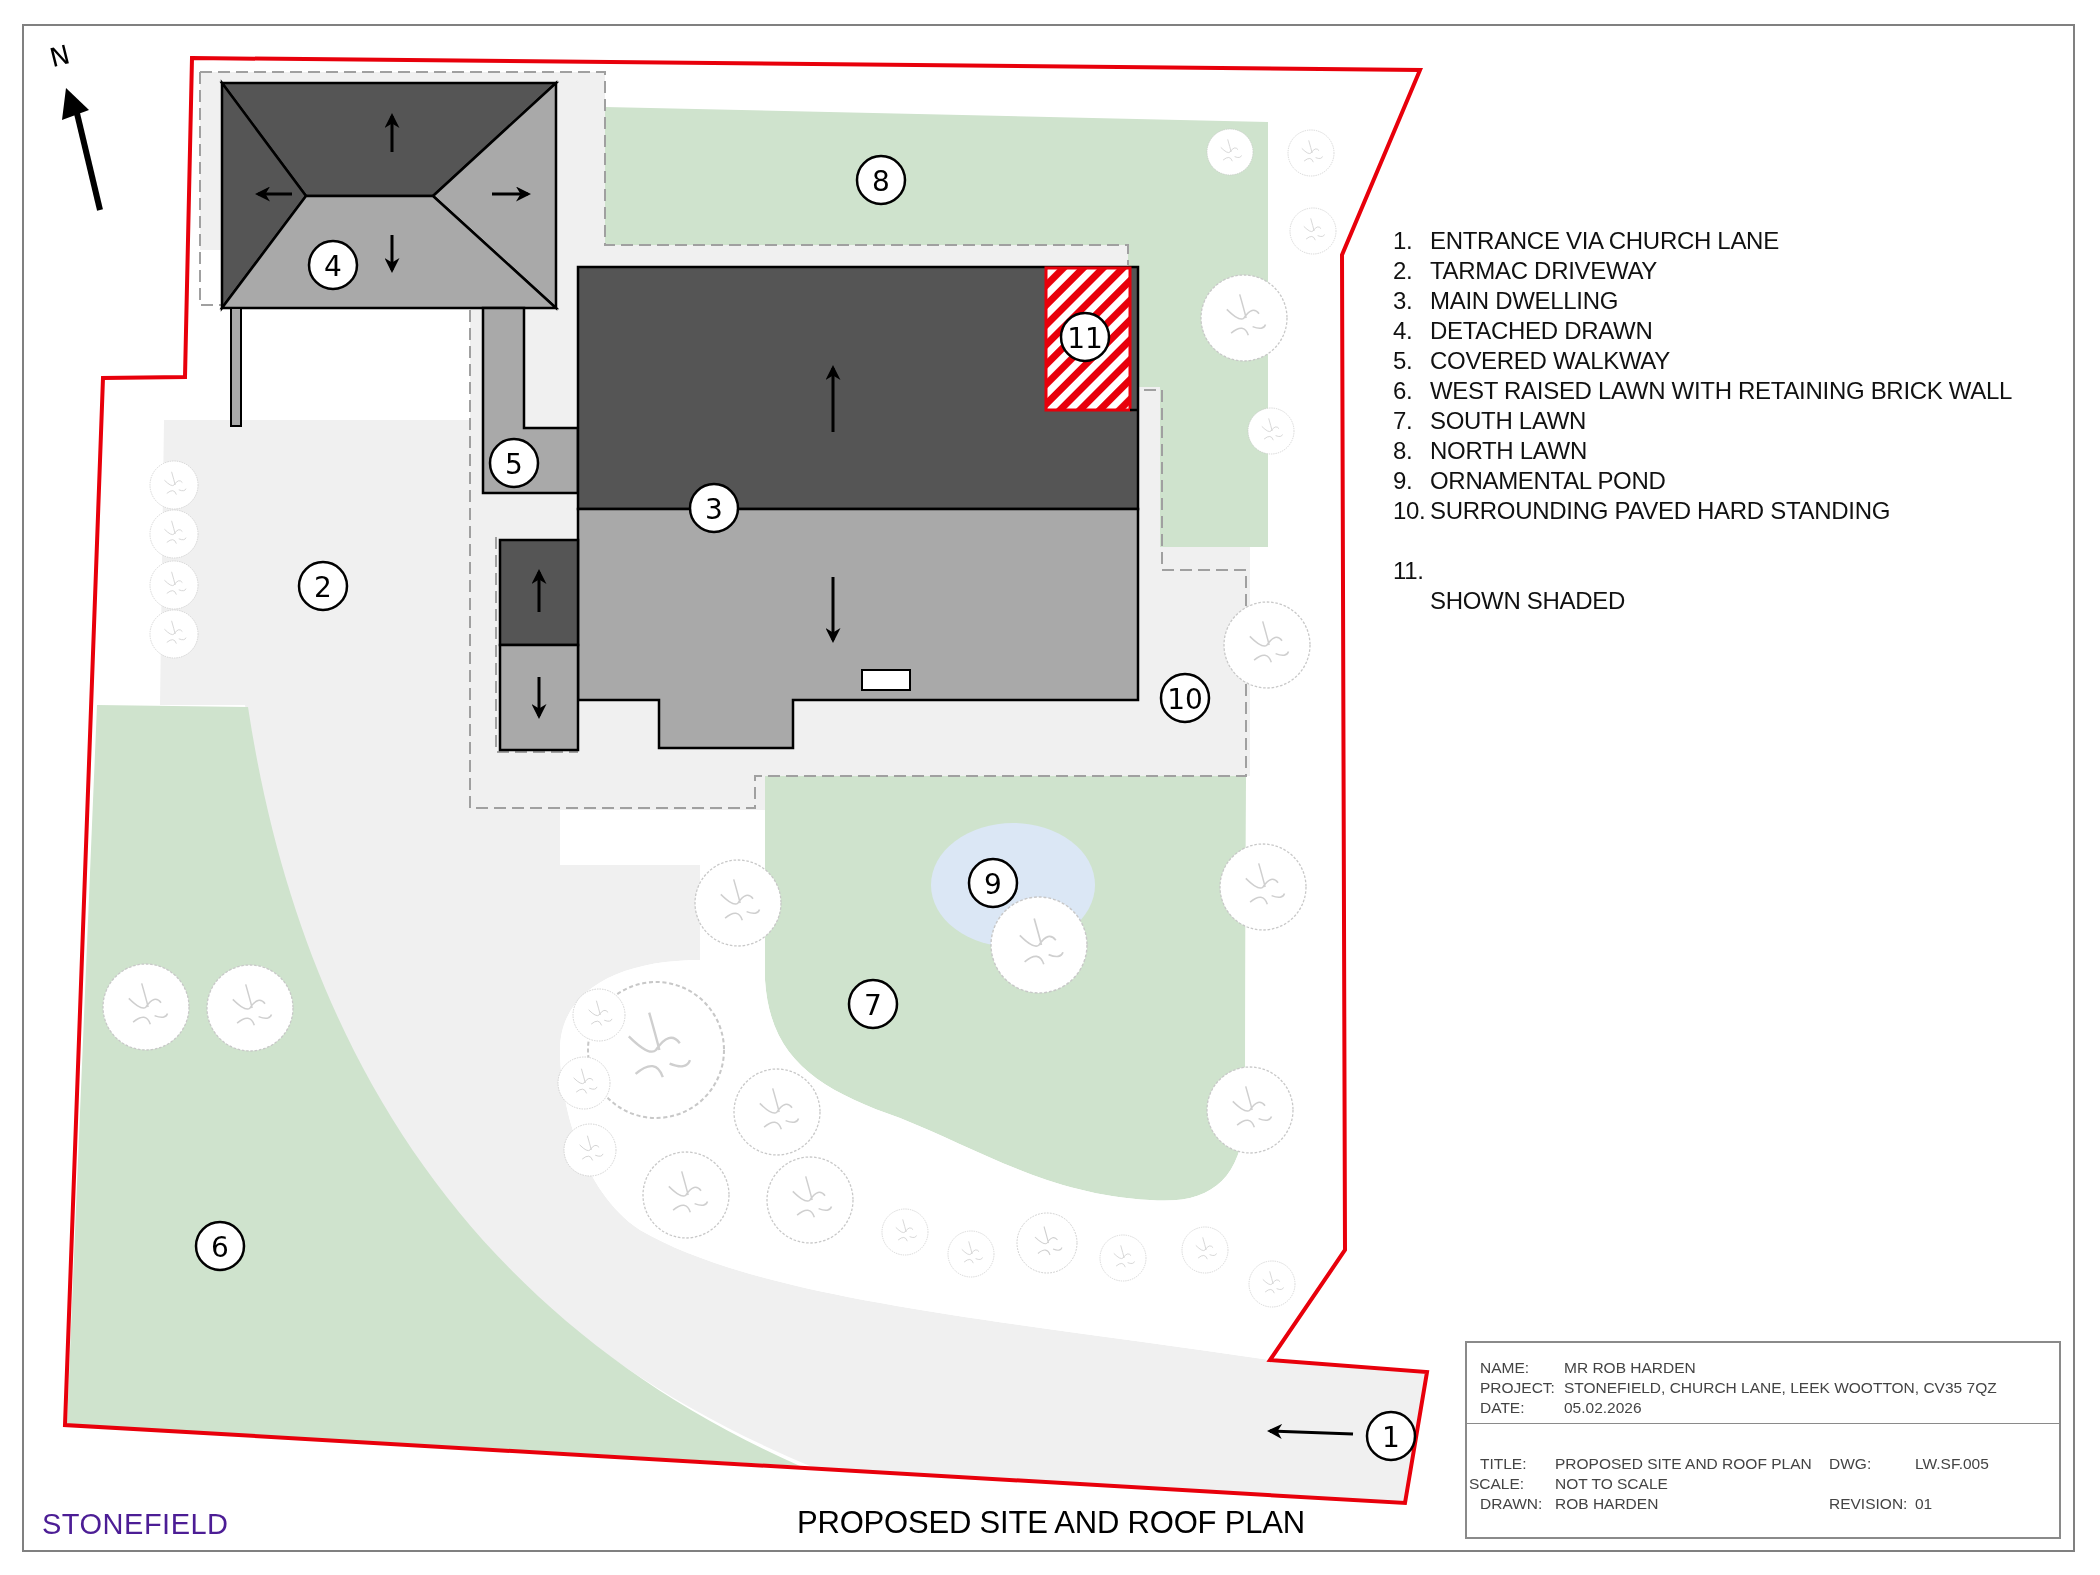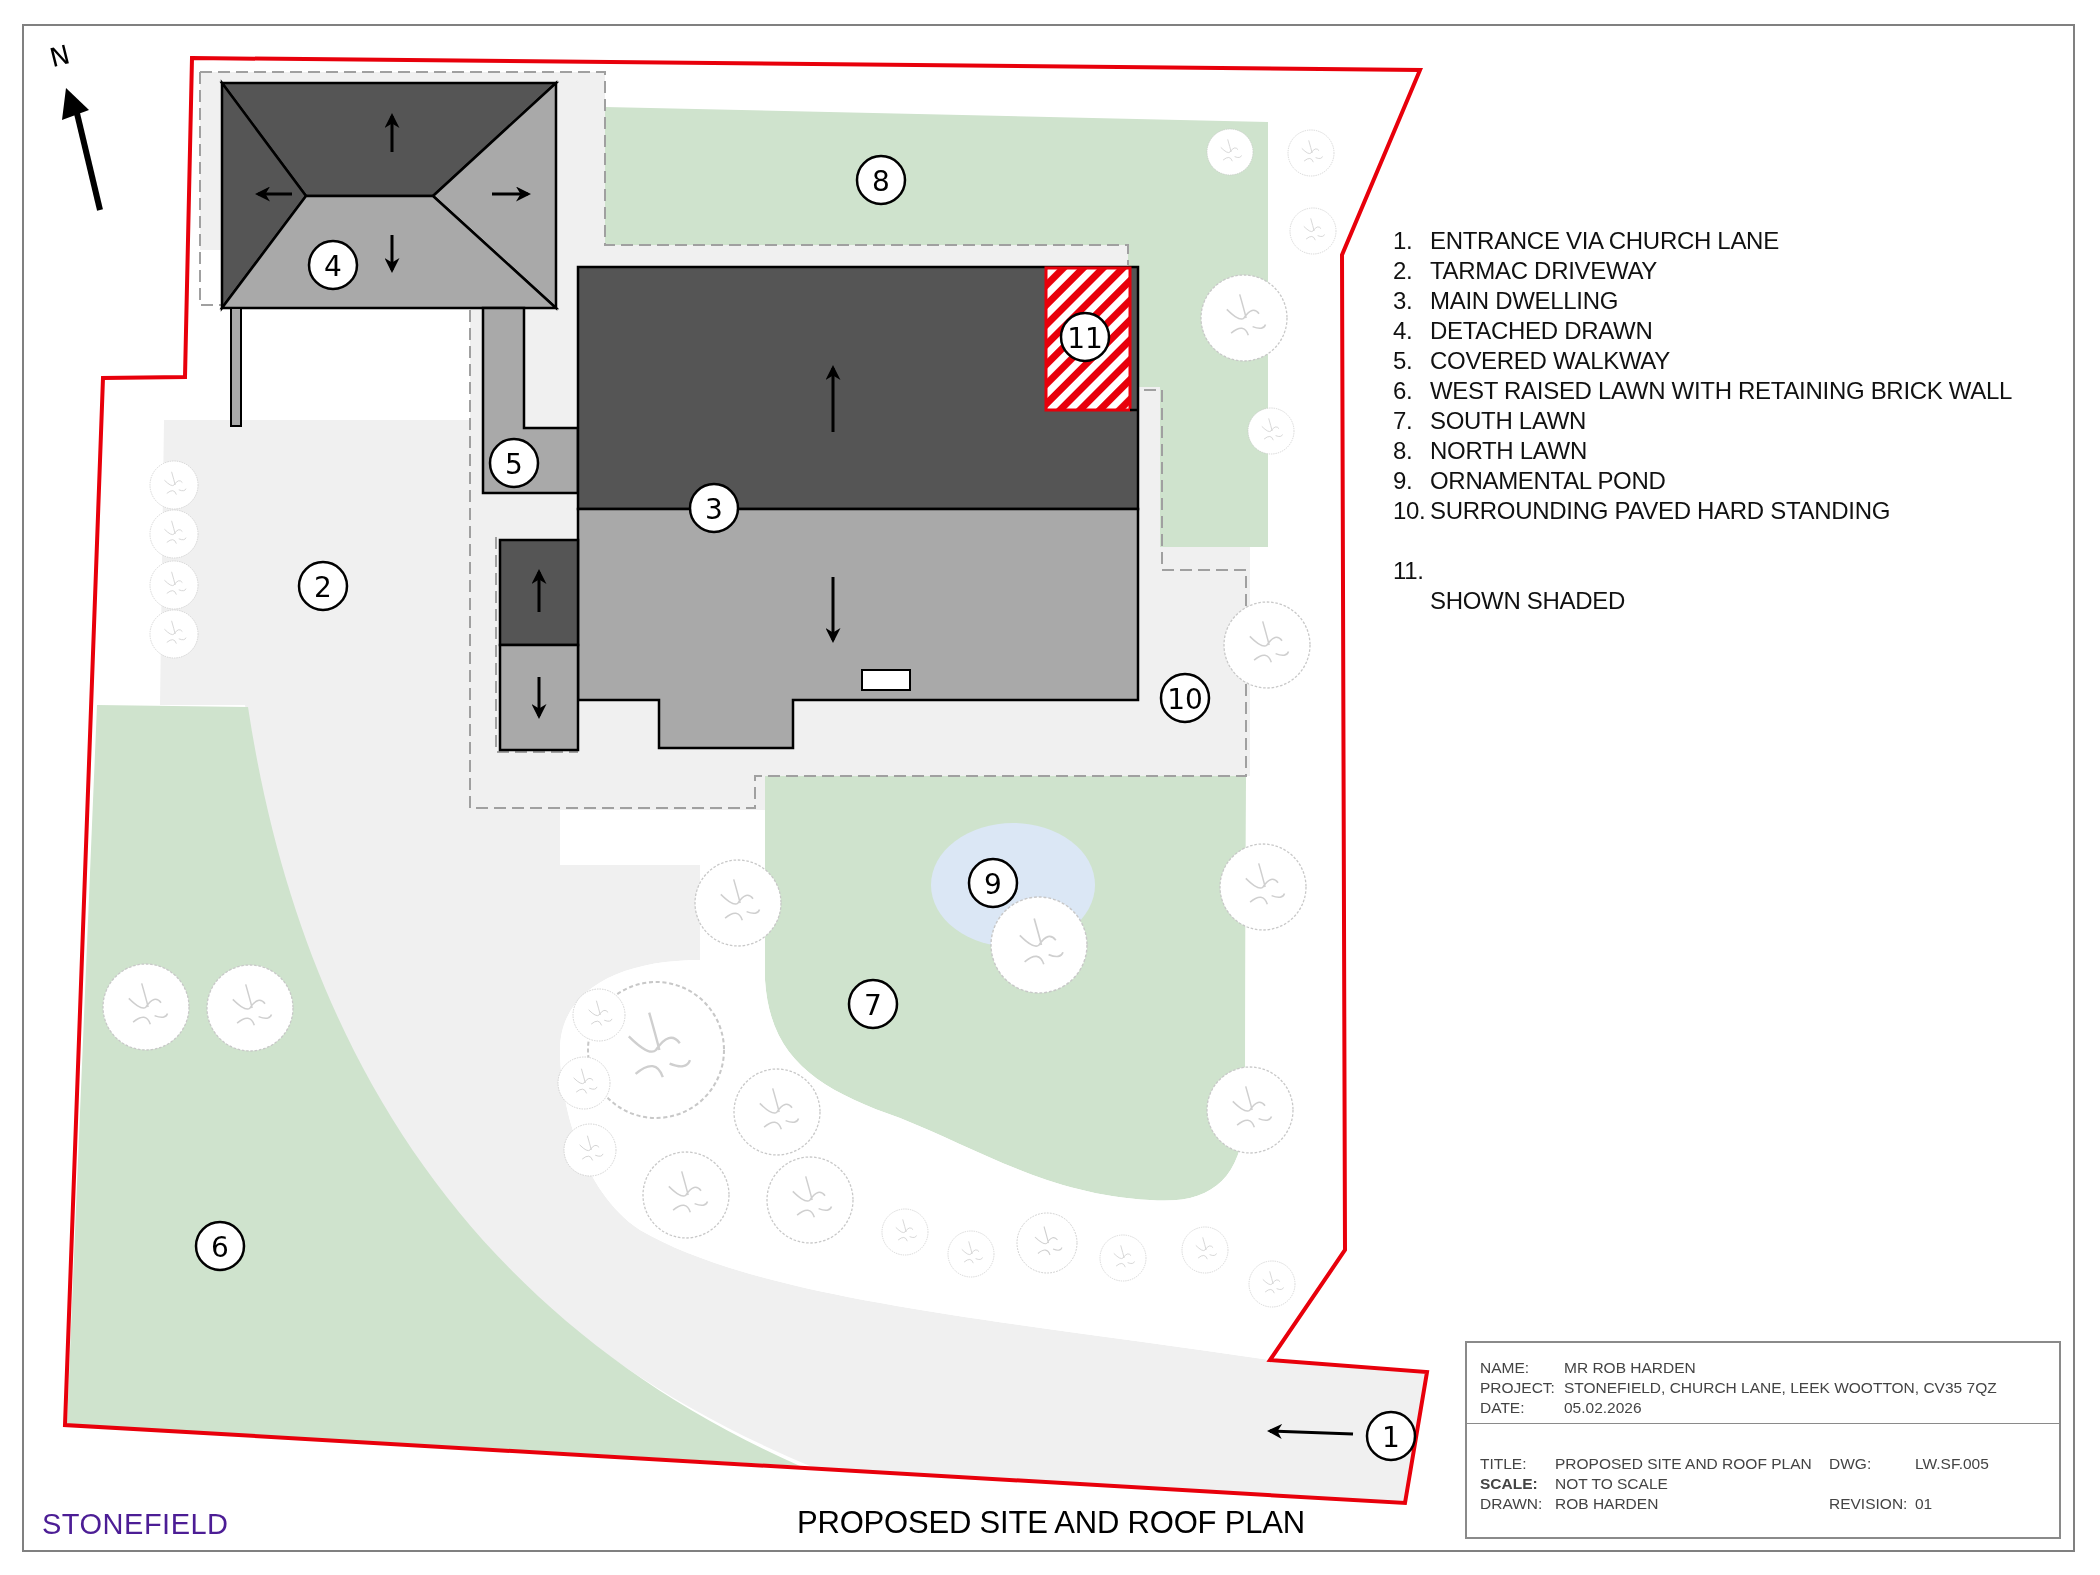--- a/index.html
+++ b/index.html
@@ -240,21 +240,21 @@
   <div class="tb-top">
     <span class="tb-row" style="left:13px;top:16px;">NAME:</span>
     <span class="tb-row" style="left:97px;top:16px;">MR ROB HARDEN</span>
     <span class="tb-row" style="left:13px;top:36px;">PROJECT:</span>
     <span class="tb-row" style="left:97px;top:36px;">STONEFIELD, CHURCH LANE, LEEK WOOTTON, CV35 7QZ</span>
     <span class="tb-row" style="left:13px;top:56px;">DATE:</span>
     <span class="tb-row" style="left:97px;top:56px;">05.02.2026</span>
   </div>
   <span class="tb-row" style="left:13px;top:112px;">TITLE:</span>
   <span class="tb-row" style="left:88px;top:112px;">PROPOSED SITE AND ROOF PLAN</span>
-  <span class="tb-row" style="left:13px;top:132px;font-weight:bold;">SCALE:</span>
+  <span class="tb-row" style="left:2px;top:132px;">SCALE:</span>
   <span class="tb-row" style="left:88px;top:132px;">NOT TO SCALE</span>
   <span class="tb-row" style="left:13px;top:152px;">DRAWN:</span>
   <span class="tb-row" style="left:88px;top:152px;">ROB HARDEN</span>
   <span class="tb-row" style="left:362px;top:112px;">DWG:</span>
   <span class="tb-row" style="left:448px;top:112px;">LW.SF.005</span>
   <span class="tb-row" style="left:362px;top:152px;">REVISION:</span>
   <span class="tb-row" style="left:448px;top:152px;">01</span>
 </div>
 
 <div class="frame"></div>

